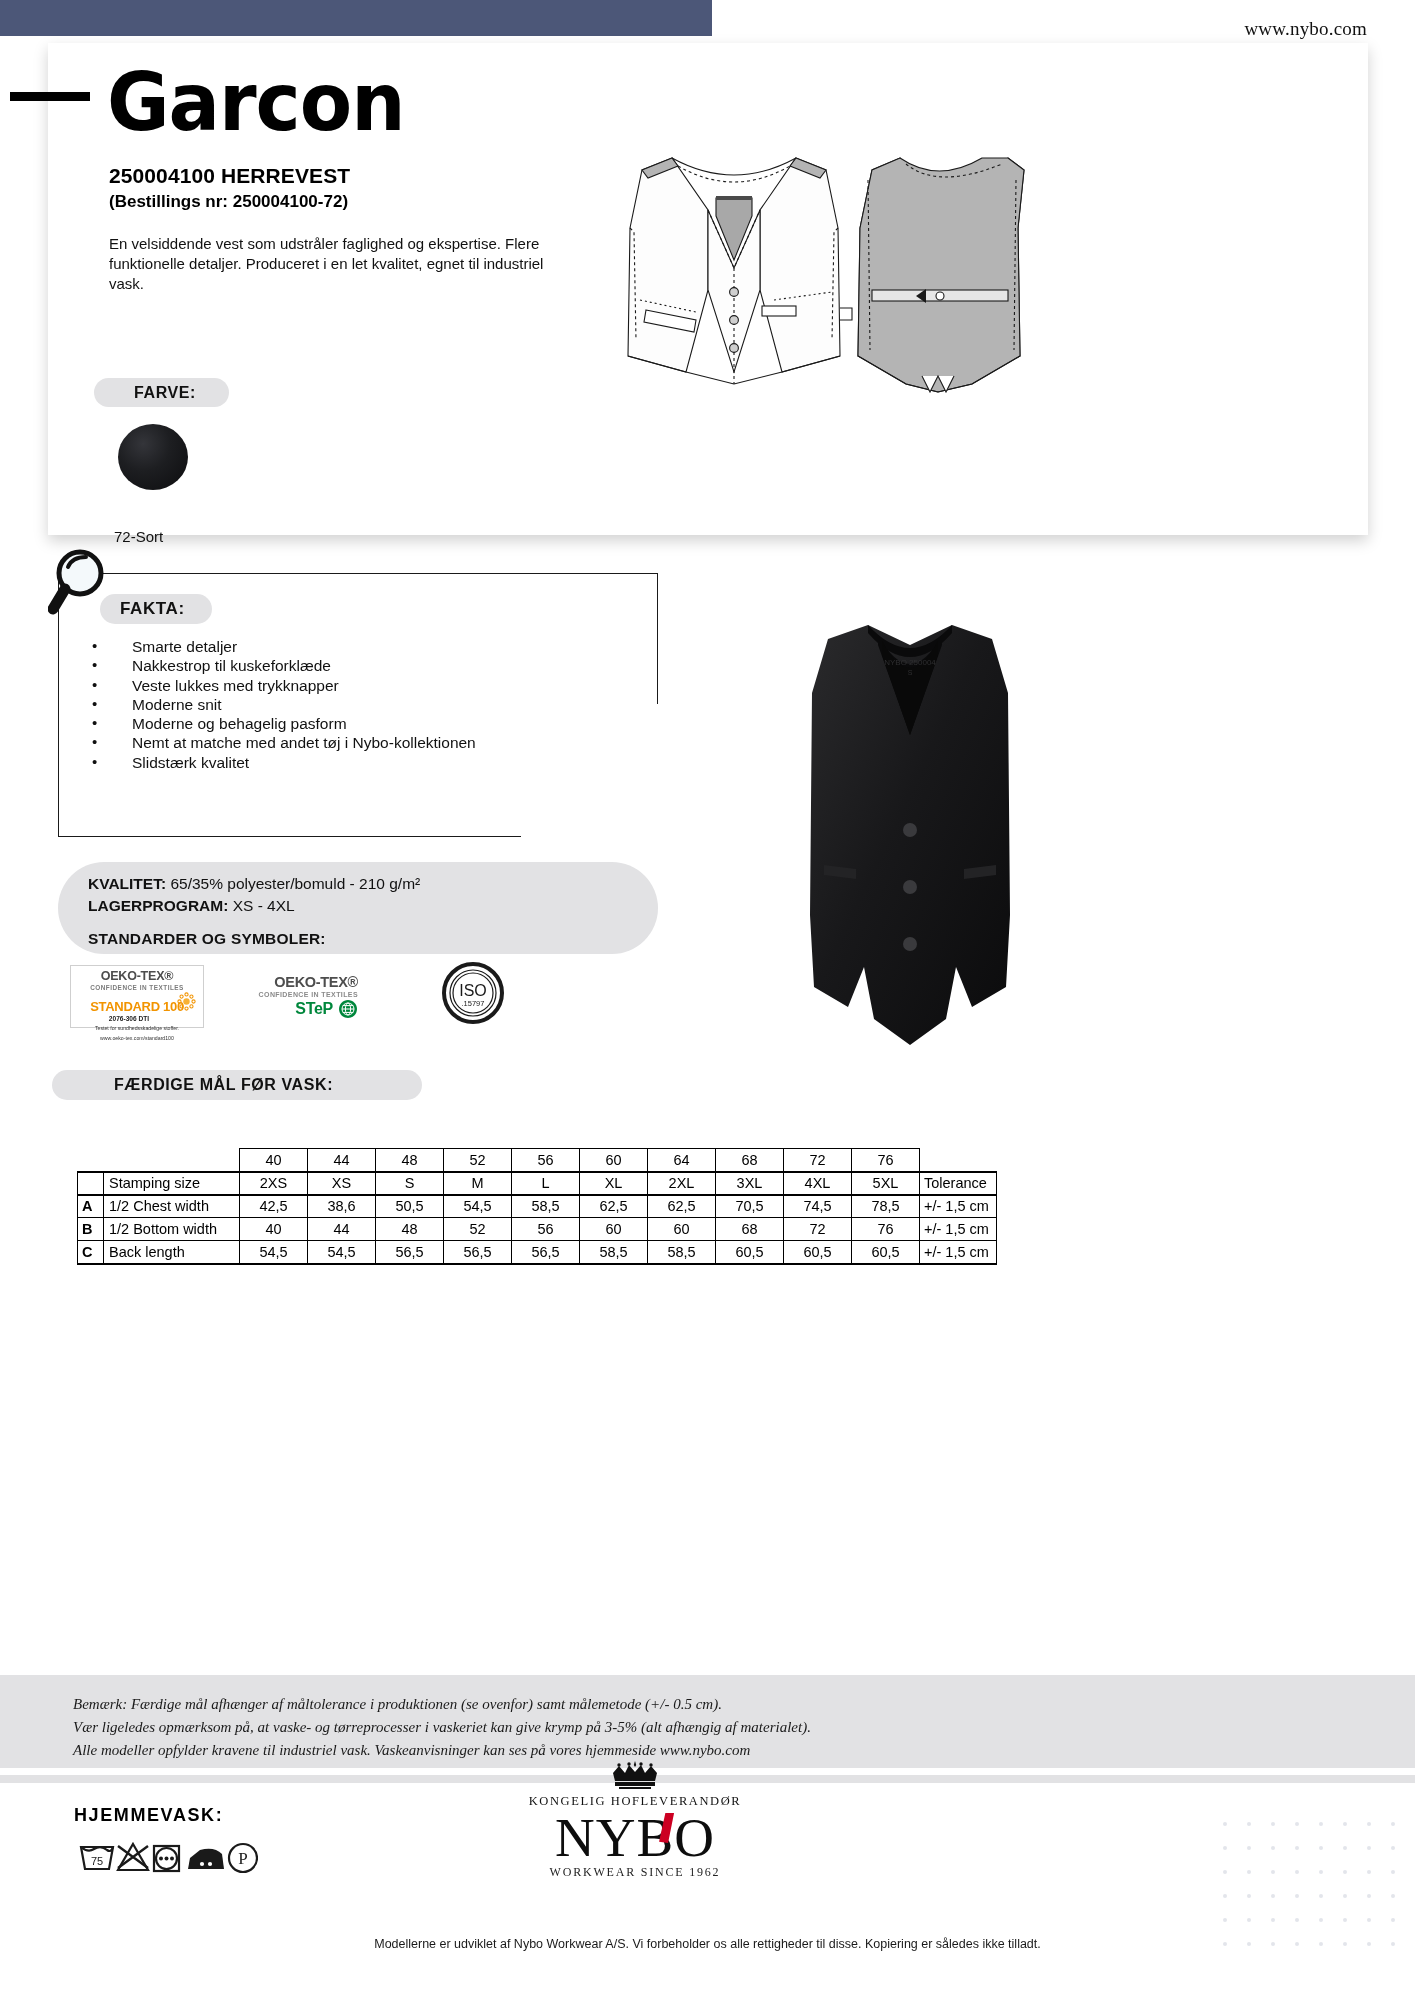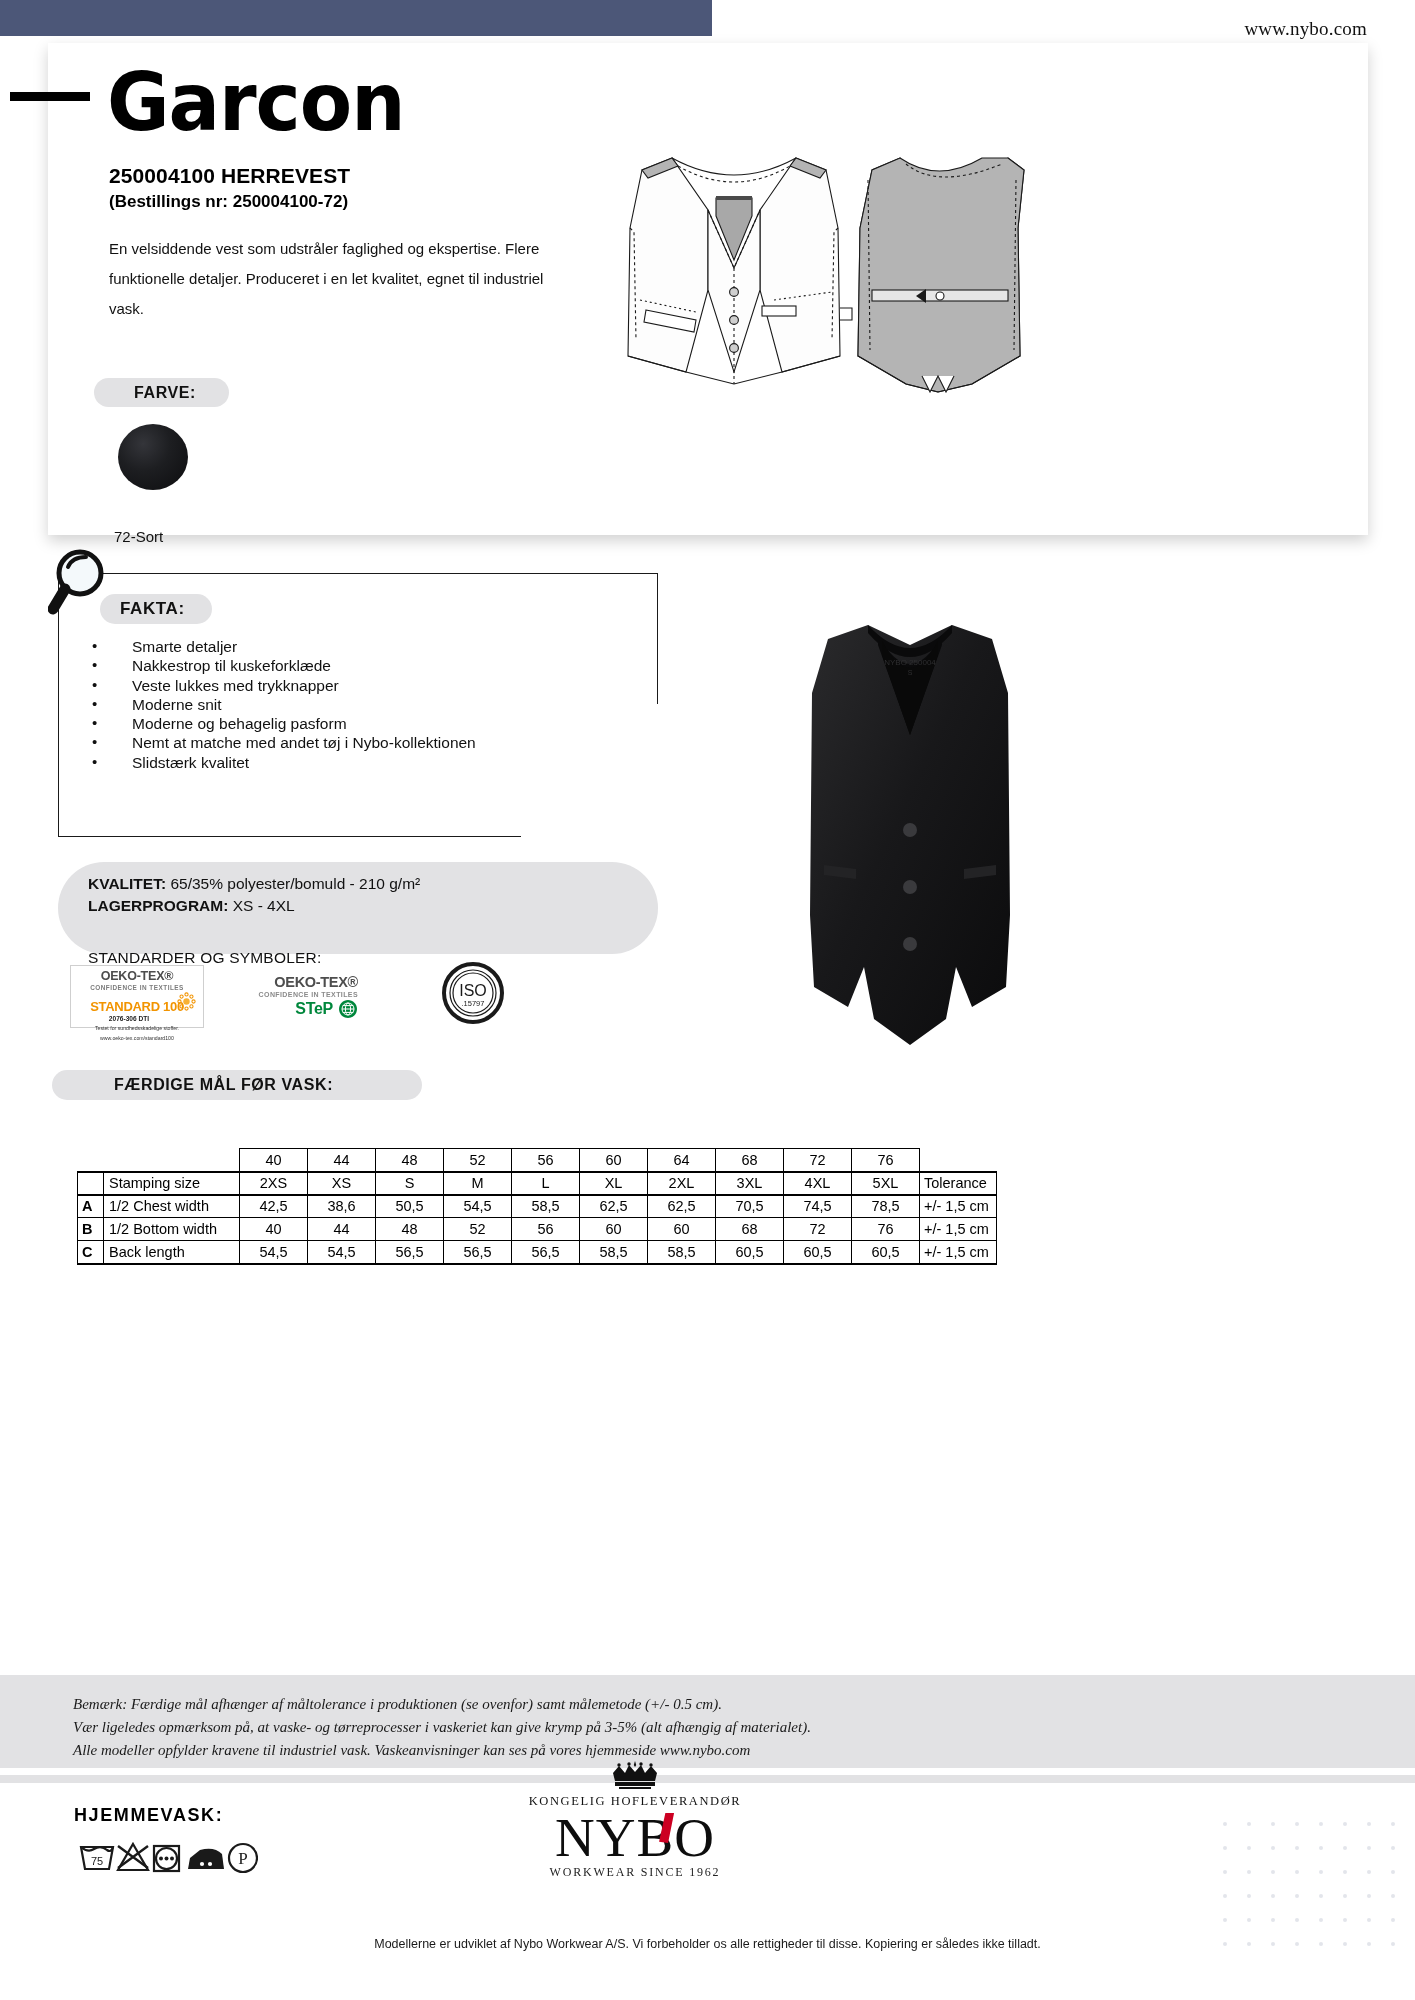--- a/index.html
+++ b/index.html
@@ -47,21 +47,21 @@
   .prod-no {
     position:absolute; left:109px; top:164px;
     font-size:21px; font-weight:bold; color:#000; letter-spacing:.1px;
   }
   .order-no {
     position:absolute; left:109px; top:192px;
     font-size:17px; font-weight:bold; color:#000;
   }
   .desc {
     position:absolute; left:109px; top:234px; width:452px;
-    font-size:15px; line-height:30px; color:#111;
+    font-size:15px; line-height:20px; color:#111;
   }
 
   
   .pill {
     position:absolute;
     background:#e2e2e4;
     border-radius:20px;
     display:flex; align-items:center;
     font-weight:bold; color:#111;
   }
@@ -113,21 +113,21 @@
     font-size:15.5px; line-height:19.3px; color:#111; padding-left:40px;
   }
   .bullets li::before {
     content:"\2022"; position:absolute; left:0; top:-1px; font-size:15px;
   }
 
   
   .kv-line { position:absolute; font-size:15.5px; color:#111; }
   .kv1 { left:88px; top:875px; }
   .kv2 { left:88px; top:897px; }
-  .kv3 { left:88px; top:949px; font-weight:normal; letter-spacing:.2px; }
+  .kv3 { left:88px; top:930px; font-weight:bold; letter-spacing:.2px; }
   .kv-line b { font-weight:bold; }
 
   
   .certs { position:absolute; left:70px; top:960px; width:500px; height:80px; }
   .oeko-box {
     position:absolute; left:0; top:5px; width:134px; height:63px;
     border:1px solid #cfcfcf; background:#fff;
     text-align:center; padding-top:3px;
   }
   .oeko-t1 { font-size:12.5px; font-weight:bold; color:#4d4d4d; letter-spacing:-.2px;}

